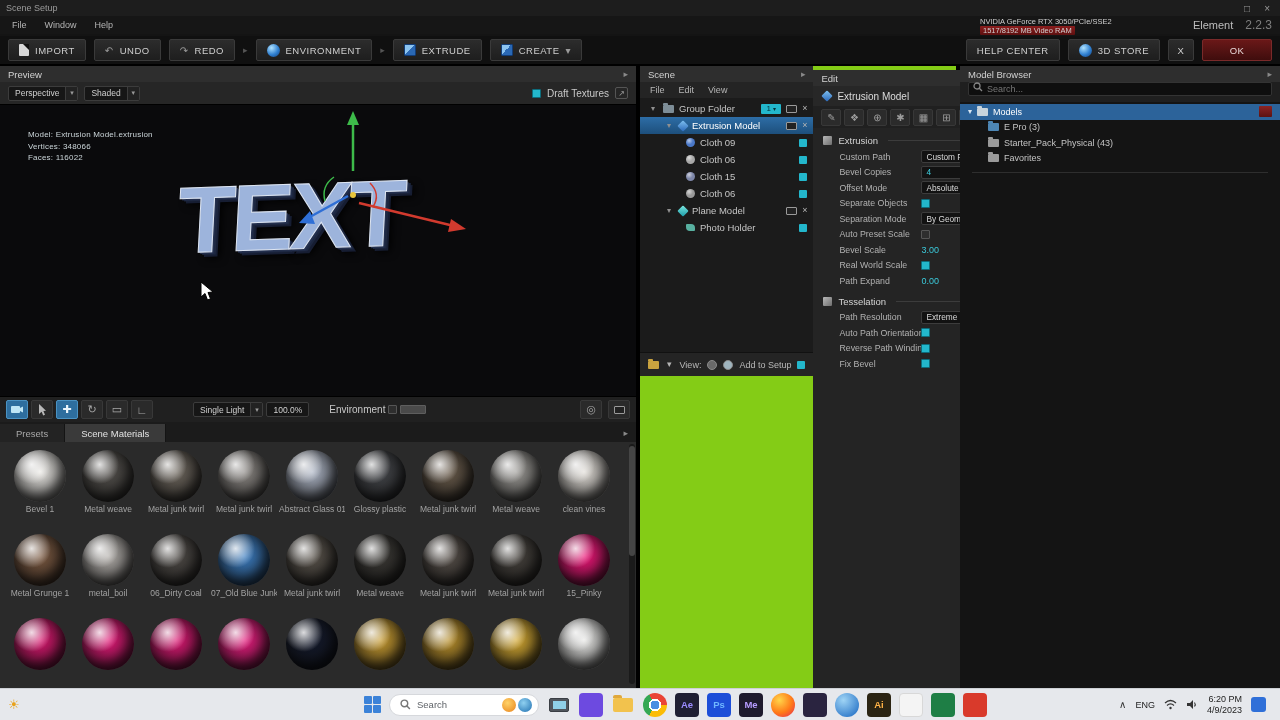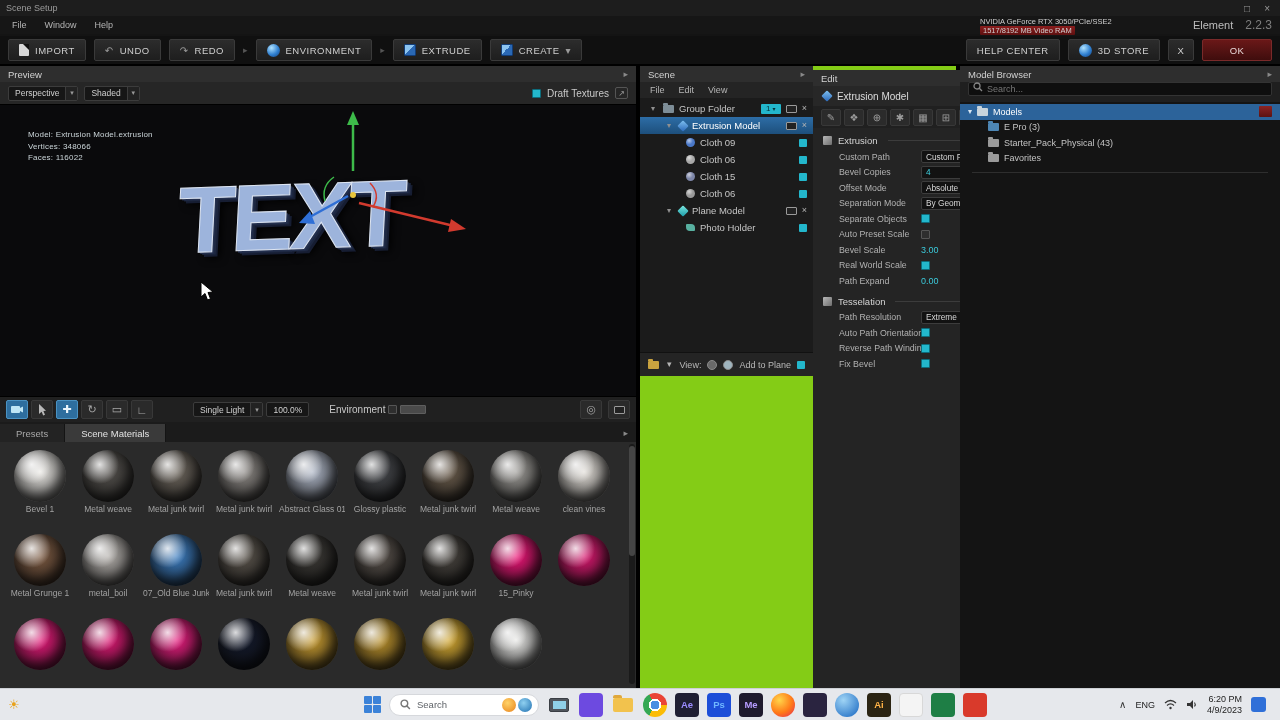--- a/index.html
+++ b/index.html
@@ -351,20 +351,24 @@
             </div>
           <div class="mat">
               <div class="sph" style="--c: #7c5a42;"></div>
               <div class="mlab">Metal Grunge 1</div>
             </div>
           <div class="mat">
               <div class="sph" style="--c: #b4b0ac;"></div>
               <div class="mlab">metal_boil</div>
             </div>
           <div class="mat">
+              <div class="sph" style="--c: #504c48;"></div>
+              <div class="mlab">06_Dirty Coal</div>
+            </div>
+          <div class="mat">
               <div class="sph" style="--c: #3d7ec2;"></div>
               <div class="mlab">07_Old Blue Junk</div>
             </div>
           <div class="mat">
               <div class="sph" style="--c: #5a544c;"></div>
               <div class="mlab">Metal junk twirl</div>
             </div>
           <div class="mat">
               <div class="sph" style="--c: #3c3a36;"></div>
               <div class="mlab">Metal weave</div>
@@ -503,21 +507,21 @@
               </span>
           </div>
         </div>
         <div class="sfoot">
           <span class="fldr yel"></span>
           <span class="tx">▾</span>
           <span class="sfr">
             <span>View:</span>
             <span class="dotic"></span>
             <span class="dotic hl"></span>
-            <span>Add to Plane</span>
+            <span>Add to Setup</span>
             <span class="vsq"></span>
           </span>
         </div>
       </div>
 
       <div class="editblk">
         <div class="phead">
           <span>Edit</span>
           <span class="chev">▸</span>
         </div>
@@ -556,29 +560,29 @@
             </span>
           </div>
         <div class="prow">
             <span class="plabel">Offset Mode</span>
           <span class="pdd">
               <span class="pdv">Absolute</span>
               <span class="pda">▾</span>
             </span>
           </div>
         <div class="prow">
+            <span class="plabel">Separate Objects</span>
+          <span class="cb on"></span>
+          </div>
+        <div class="prow">
             <span class="plabel">Separation Mode</span>
           <span class="pdd">
               <span class="pdv">By Geometry</span>
               <span class="pda">▾</span>
             </span>
-          </div>
-        <div class="prow">
-            <span class="plabel">Separate Objects</span>
-          <span class="cb on"></span>
           </div>
         <div class="prow">
             <span class="plabel">Auto Preset Scale</span>
           <span class="cb off"></span>
           </div>
         <div class="prow">
             <span class="plabel">Bevel Scale</span>
           <span class="pval">3.00</span>
           </div>
         <div class="prow">

